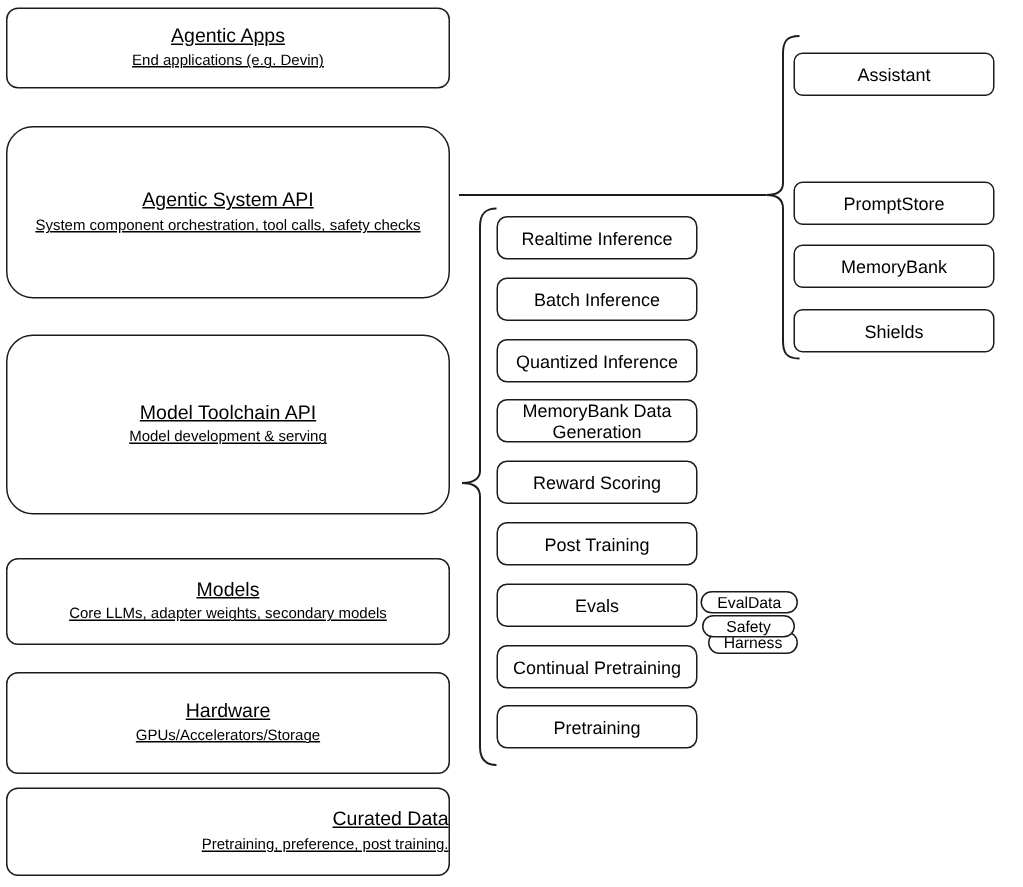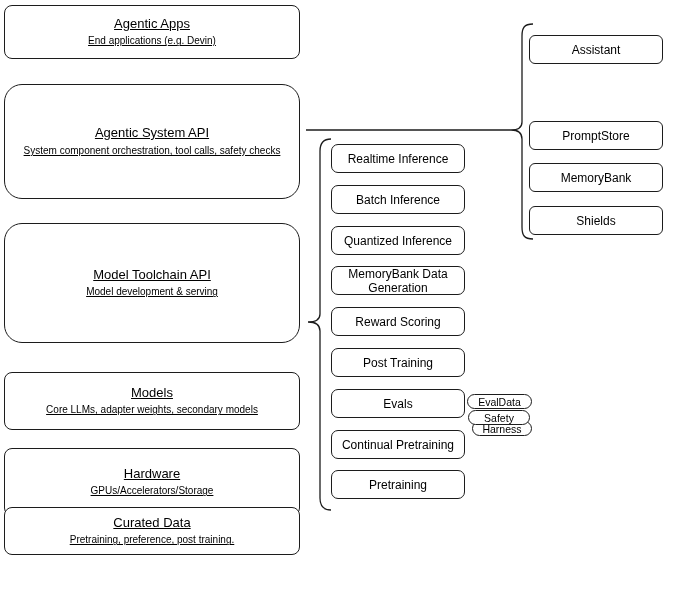--- a/index.html
+++ b/index.html
@@ -118,21 +118,21 @@
   <div class="lbox" style="top:372px;height:58px;">
     <div class="lbox-title">Models</div>
     <div class="lbox-sub">Core LLMs, adapter weights, secondary models</div>
   </div>
 
   <div class="lbox" style="top:448px;height:68px;">
     <div class="lbox-title">Hardware</div>
     <div class="lbox-sub">GPUs/Accelerators/Storage</div>
   </div>
 
-  <div class="lbox" style="top:507px;height:48px;">
+  <div class="lbox" style="top:525px;height:59px;align-items:flex-end;">
     <div class="lbox-title">Curated Data</div>
     <div class="lbox-sub">Pretraining, preference, post training.</div>
   </div>
 
   <div class="mbox" style="top:144px;">
     <span>Realtime Inference</span>
   </div>
   <div class="mbox" style="top:185px;">
     <span>Batch Inference</span>
   </div>

